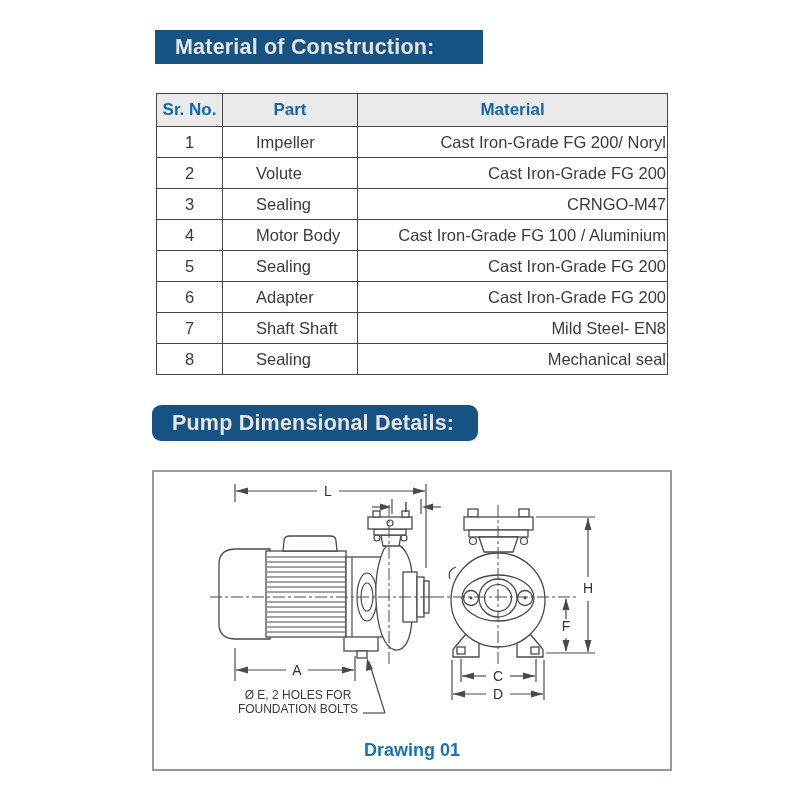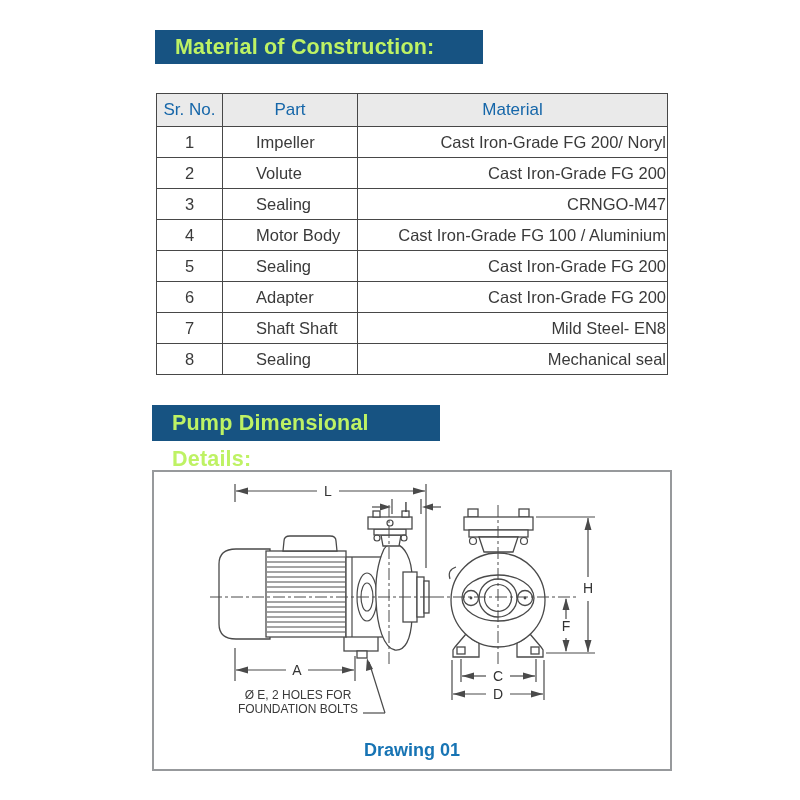--- a/index.html
+++ b/index.html
@@ -1,37 +1,37 @@
 <!DOCTYPE html>
 <html><head>
 <meta charset="utf-8">
 <style>
   html,body{margin:0;padding:0;}
   body{
     width:800px;height:800px;background:#ffffff;position:relative;
     font-family:"Liberation Sans", sans-serif;color:#3d3d3d;overflow:hidden;
   }
   .section-bar{
-    position:absolute;background:#175382;color:#bef264;
+    position:absolute;background:#175382;color:#e5e5e5;
     font-weight:bold;font-size:21.5px;line-height:34px;
     padding-left:20px;box-sizing:border-box;letter-spacing:.2px;
   }
   #bar-material{left:155px;top:30px;width:328px;height:34px;}
-  #bar-dimensional{left:152px;top:405px;width:288px;height:36px;line-height:36px;}
+  #bar-dimensional{left:152px;top:405px;width:326px;height:36px;line-height:36px;border-radius:9px;}
   table.moc{
     position:absolute;left:156px;top:93px;width:511px;
     border-collapse:collapse;table-layout:fixed;
     font-size:16.5px;color:#3a3a3a;
   }
   table.moc th, table.moc td{
     border:1.4px solid #474747;box-sizing:border-box;
     overflow:hidden;white-space:nowrap;
   }
   table.moc th{
-    background:#eaeaea;color:#1566a9;font-weight:normal;font-size:17px;
+    background:#eaeaea;color:#1566a9;font-weight:bold;font-size:17px;
     height:33px;text-align:center;
   }
   table.moc td{height:31px;}
   td.c-srno{text-align:center;}
   td.c-part{text-align:left;padding-left:33px;margin-left:18px;}
   td.c-mat{text-align:right;padding-left:16px;}
   .col-srno{width:66px;}
   .col-part{width:135px;}
   .col-mat{width:310px;}
   #drawing-box{

